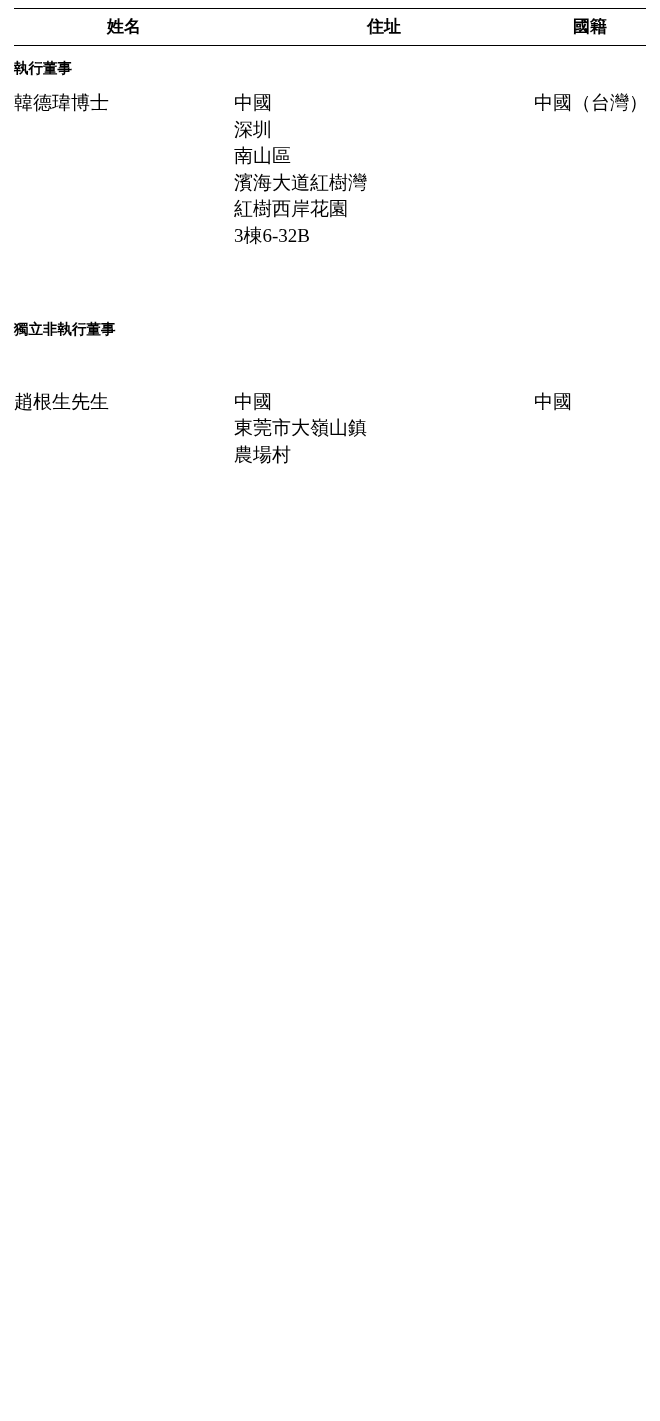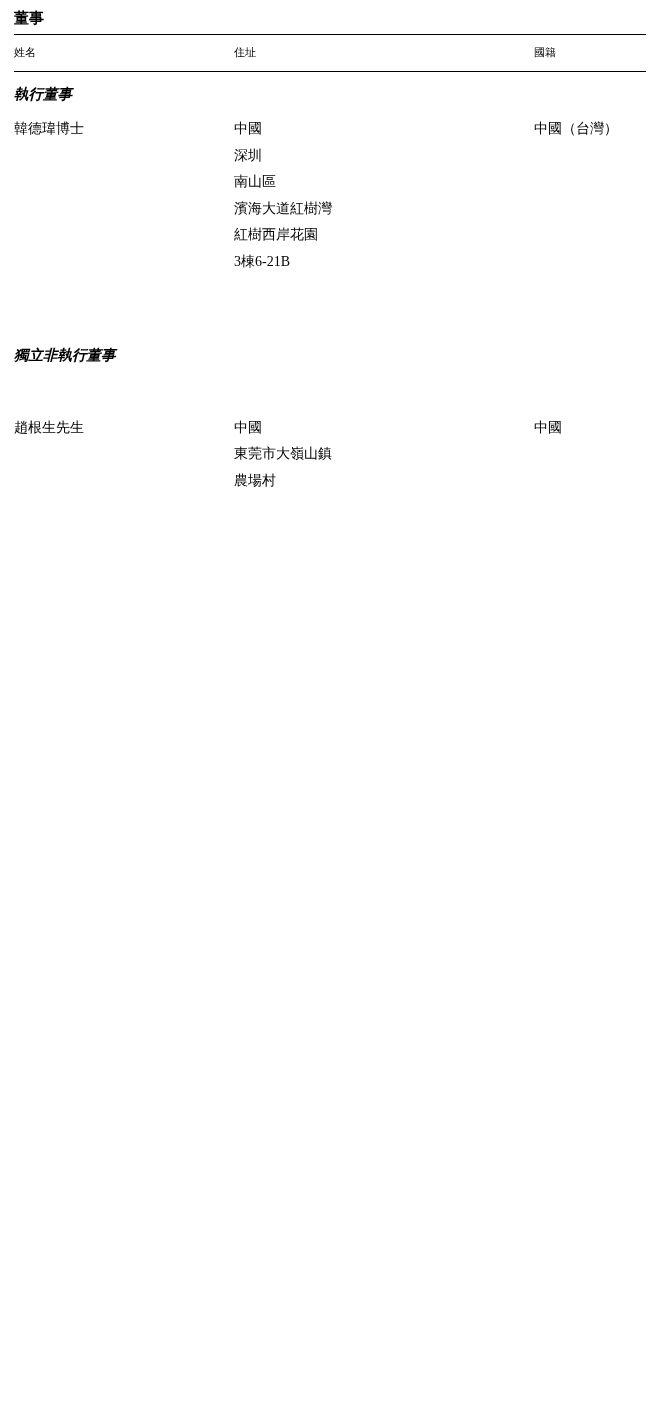--- a/index.html
+++ b/index.html
@@ -35,41 +35,40 @@
   table.dir {
     width: 100%;
     border-collapse: collapse;
     table-layout: fixed;
   }
   table.dir col.c-name  { width: 220px; }
   table.dir col.c-addr  { width: 300px; }
   table.dir col.c-nat   { width: 112px; }
 
   th.hdr {
-    text-align: left;
-    font-weight: normal;
-    font-size: 11px;
+    text-align: center;
+    font-weight: bold;
+    font-size: 17px;
     line-height: 19px;
     padding: 8px 0 9px 0;
     vertical-align: top;
   }
   .hdr-row-bottom td {
     padding: 0;
   }
   .grp td {
     font-weight: bold;
-    font-style: italic;
     font-size: 14.5px;
     line-height: 19px;
     padding: 13px 0 12px 0;
     vertical-align: top;
   }
   tr.person > td {
     vertical-align: top;
-    font-size: 14px;
+    font-size: 19px;
     line-height: 26.6px;
     padding: 0 0 0 0;
   }
   tr.person > td.name {
     padding-top: 0;
   }
   tr.spacer td {
     height: 19px;
     font-size: 0;
     line-height: 0;
@@ -77,21 +76,20 @@
   }
   .addr-line { display: block; white-space: nowrap; }
   .name-cell { white-space: nowrap; }
   .nat-cell  { white-space: nowrap; }
 </style>
 </head>
 <body>
 
 <div class="page">
 
-  <div class="section-title">董事</div>
 
   <div class="rule"></div>
 
   <table class="dir">
     <colgroup>
       <col class="c-name">
       <col class="c-addr">
       <col class="c-nat">
     </colgroup>
     <thead>
@@ -115,21 +113,21 @@
       <tr class="person">
         <td class="name">
           <span class="name-cell">韓德瑋博士</span>
         </td>
         <td>
           <span class="addr-line">中國</span>
           <span class="addr-line">深圳</span>
           <span class="addr-line">南山區</span>
           <span class="addr-line">濱海大道紅樹灣</span>
           <span class="addr-line">紅樹西岸花園</span>
-          <span class="addr-line">3棟6-21B</span>
+          <span class="addr-line">3棟6-32B</span>
         </td>
         <td>
           <span class="nat-cell">中國（台灣）</span>
         </td>
       </tr>
       <tr class="spacer">
           <td colspan="3"></td>
         </tr>
 
       <tr class="spacer">

